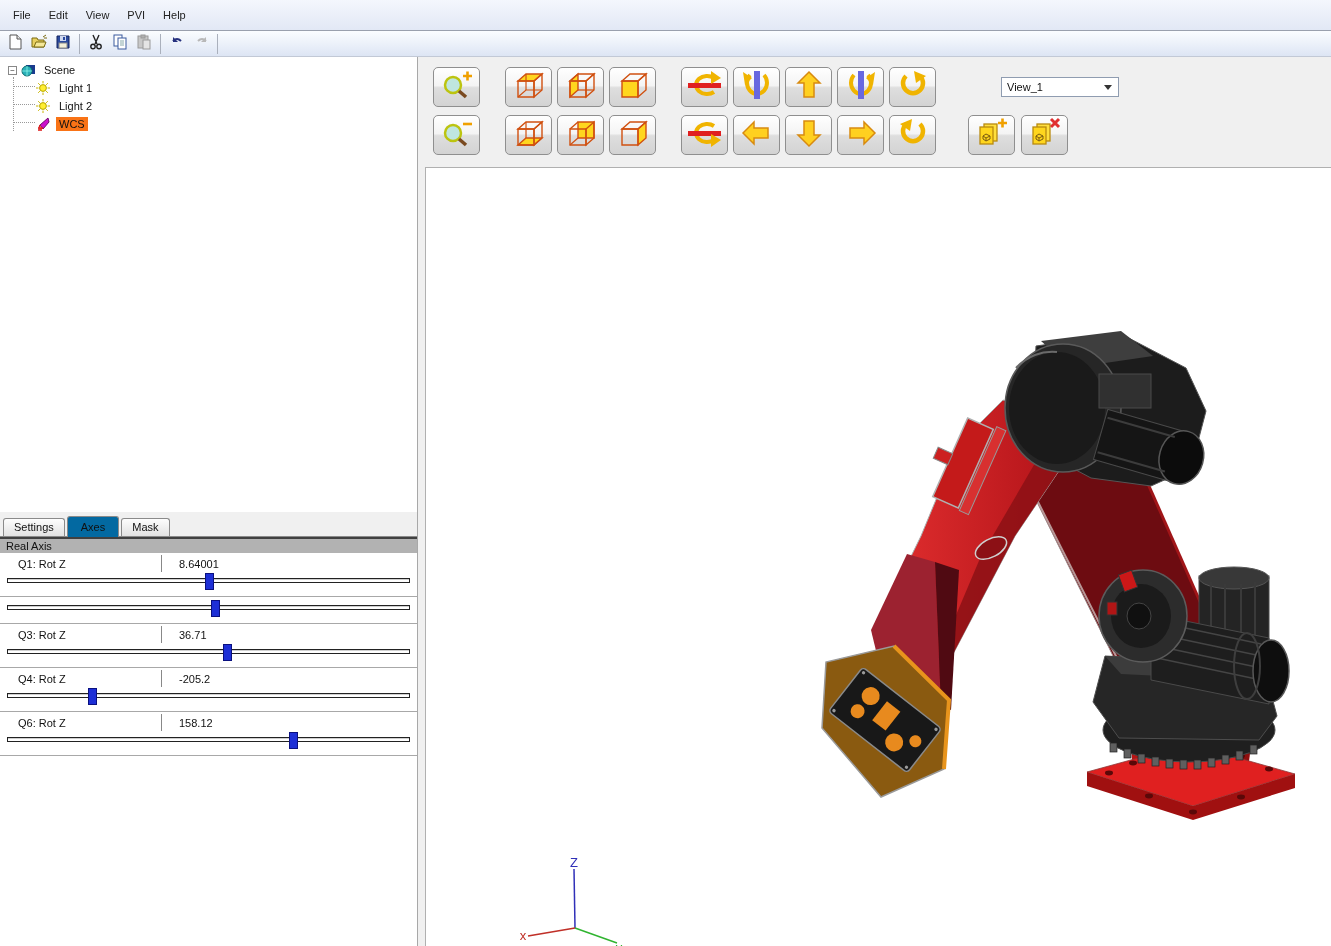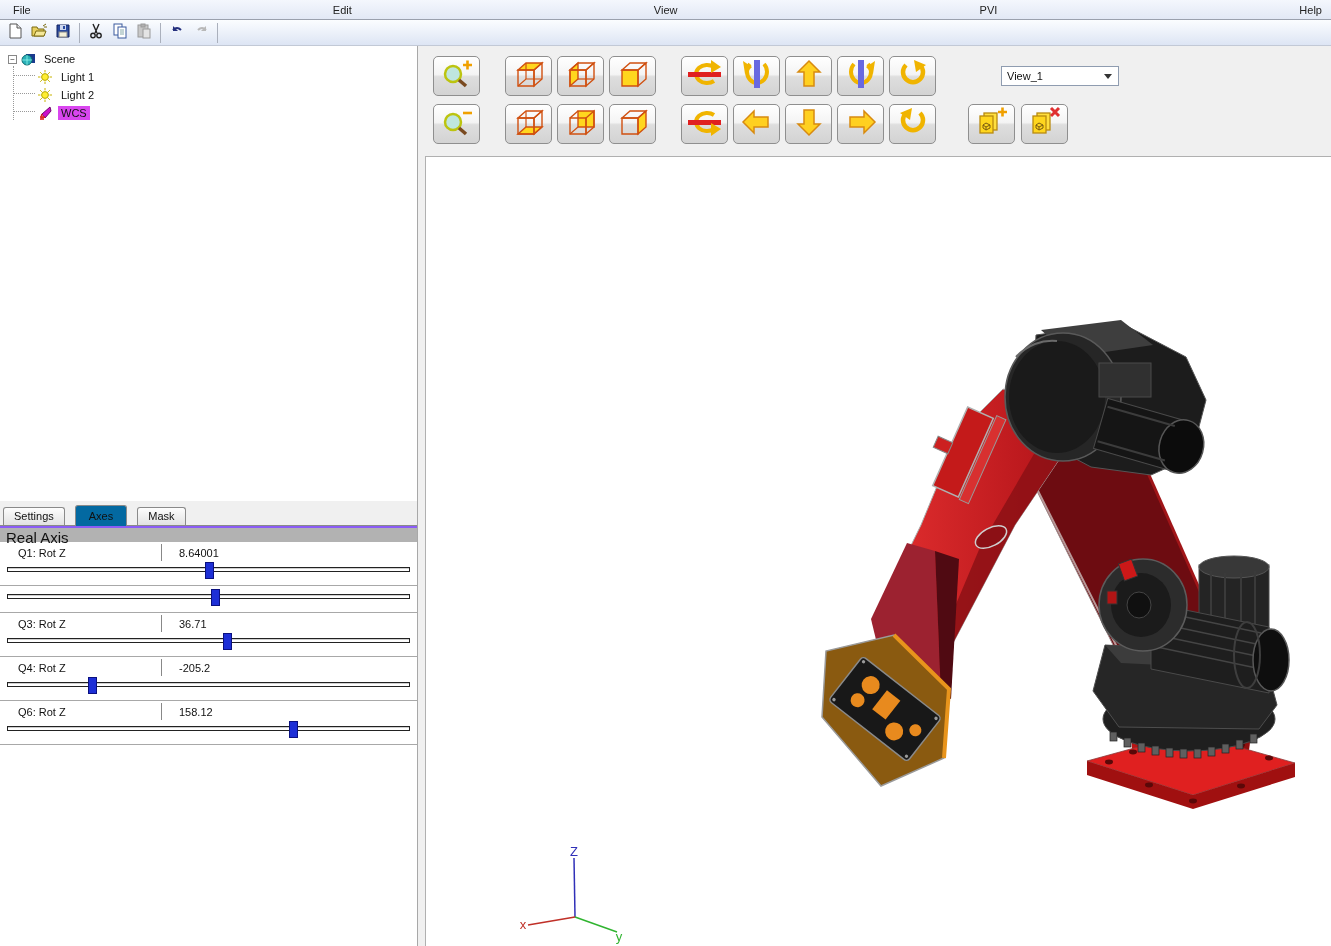--- a/index.html
+++ b/index.html
@@ -1,59 +1,59 @@
 <!DOCTYPE html>
 <html><head>
 <meta charset="utf-8">
 <style>
   * { margin:0; padding:0; box-sizing:border-box; }
   html,body { width:1331px; height:946px; overflow:hidden;
     font-family:"Liberation Sans", sans-serif; background:#f0f0f0; }
 
   
-  .menubar { height:20px; background:linear-gradient(#f4f7fd,#e2e8f5);
-    border-bottom:1px solid #9aa0ad; display:flex; align-items:center; padding-left:4px;justify-content:space-between; }
+  .menubar { height:31px; background:linear-gradient(#f4f7fd,#e2e8f5);
+    border-bottom:1px solid #9aa0ad; display:flex; align-items:center; padding-left:4px; }
   .menu-item { font-size:11px; color:#222; padding:1px 9px; cursor:default; }
 
   
   .toolbar { height:26px; background:linear-gradient(#fbfdff,#dde5f4);
     border-bottom:1px solid #c2c9d6; display:flex; align-items:center; padding-left:3px; }
   .tbtn { width:24px; height:22px; display:flex; align-items:center; justify-content:center; }
   .tsep { width:1px; height:20px; background:#aab0bc; margin:0 4px; }
 
   
   .main { display:flex; height:903px; }
   .left-col { width:418px; display:flex; flex-direction:column;
     border-right:1px solid #a8a8a8; background:#fff; }
   .right-col { flex:1; background:#f0f0f0; position:relative; }
 
   
   .tree { height:455px; background:#fff; position:relative; font-size:11px; color:#111;
     padding-top:4px; }
   .tree-row { height:18px; display:flex; align-items:center; position:relative; }
   .tree-row .lbl { padding:1px 3px; }
-  .tree-row.selected .lbl { background:#d946ef; }
+  .tree-row.selected .lbl { background:#f97316; }
   .expander { width:9px; height:9px; border:1px solid #888; background:#fff;
     font-size:8px; line-height:7px; text-align:center; color:#333; margin-left:8px; margin-right:4px; }
-  .tree-child { padding-left:38px; }
+  .tree-child { padding-left:20px;margin-left:16px; }
   .tree-vline { position:absolute; left:13px; top:20px; height:54px; width:1px;
     border-left:1px dotted #999; }
   .tree-hstub { position:absolute; left:13px; width:22px; height:1px; border-top:1px dotted #999; }
   .ticon { width:15px; height:14px; margin-right:5px; flex:none; }
 
   
   .tabpanel { flex:1; background:#fff; display:flex; flex-direction:column; }
   .tabbar { height:25px; background:#f0f0f0; border-bottom:1px solid #8a8a8a;
     padding:3px 0 0 3px; display:flex; align-items:flex-end; }
   .tab { font-size:11px; color:#111; border:1px solid #8a8a8a; border-bottom:none;
     border-radius:3px 3px 0 0; background:linear-gradient(#fdfdfd,#e2e2e2);
-    padding:2px 10px 3px; margin-right:10px; position:relative; cursor:default; }
+    padding:2px 10px 3px; margin-right:2px; position:relative; cursor:default; }
   .tab.active { background:#0369a1; padding:4px 13px 4px; margin-bottom:-1px; z-index:2; }
-  .section-hd { height:16px; background:#b2b2b2; border-top:2px solid #8b5cf6;
-    font-size:15px; color:#111; padding:1px 6px; }
+  .section-hd { height:16px; background:#b2b2b2; border-top:2px solid #404040;
+    font-size:11px; color:#111; padding:1px 6px; }
   .axis-row { border-bottom:1px solid #a8a8a8; padding:2px 0 5px; }
   .axis-head { display:flex; height:17px; align-items:center; font-size:11px; color:#111;gap:8px; }
   .axis-label { width:153px; padding-left:18px; }
   .axis-sep { width:1px; height:17px; background:#888; }
   .axis-value { padding-left:9px; }
   .axis-trackwrap { position:relative; height:18px; margin:1px 7px 0; }
   .axis-track { position:absolute; left:0; right:0; top:5px; height:5px;
     background:#fff; border:1px solid #222; box-shadow:inset 0 1px 0 #cfcfcf; }
   .axis-thumb { position:absolute; top:0; width:9px; height:17px;
     background:#1d2fd6; border:1px solid #0a1080; }

